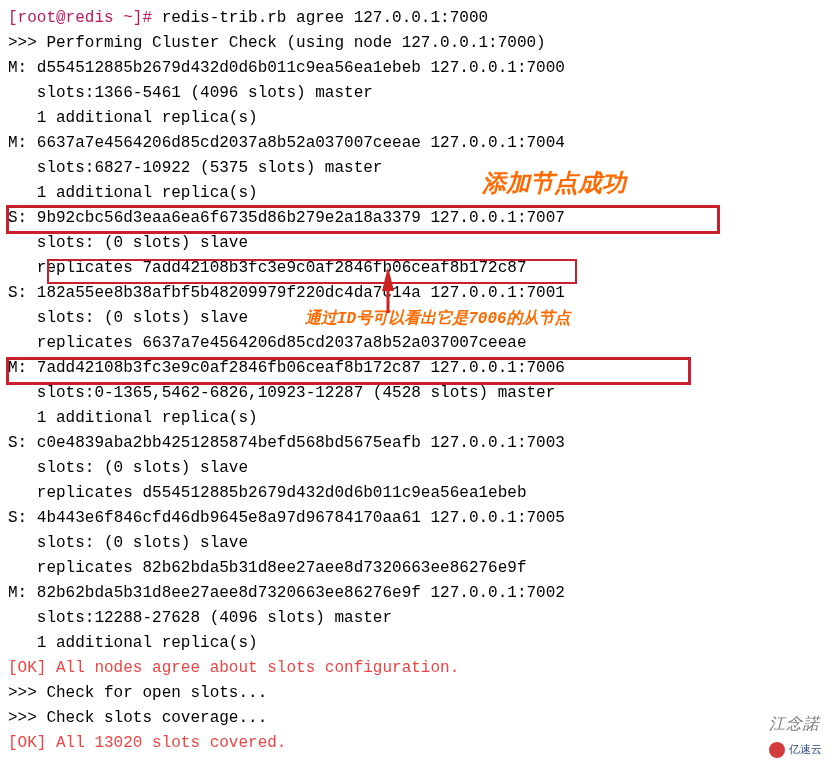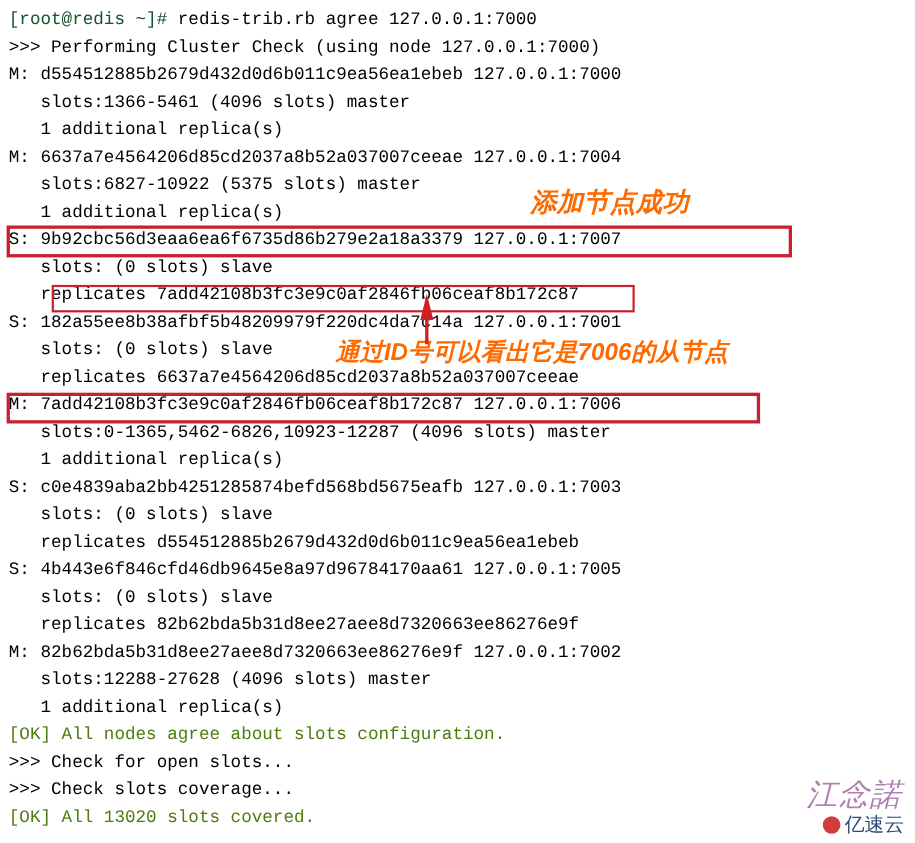--- a/index.html
+++ b/index.html
@@ -9,39 +9,39 @@
     font-family:"Consolas","Courier New",monospace;
     font-size:16px;
     line-height:25px;
     color:#000;
     position:relative;
     overflow:hidden;
     padding:6px 8px 0 8px;
     box-sizing:border-box;
   }
   pre{margin:0;font-family:inherit;white-space:pre}
-  .green{color:#4d7c0f}
-  .red{color:#14532d}
+  .green{color:#ef4444}
+  .red{color:#be185d}
   .bold{font-weight:400}
   
-  .anno{position:absolute;font-family:Liberation Sans, sans-serif;
+  .anno{position:absolute;font-family:Liberation Mono, monospace;
         font-style:italic;font-weight:700;color:#ff6a00;pointer-events:none;
         text-shadow:0 0 1px #fff,0 0 2px #fff;white-space:nowrap}
   .hl-box{position:absolute;border:3px solid #c8202c;box-sizing:border-box;pointer-events:none}
   .hl-box-thin{position:absolute;border:2px solid #c8202c;box-sizing:border-box;pointer-events:none}
   
   .arrow{position:absolute;pointer-events:none}
   .arrow svg{overflow:visible}
   
-  .wm{position:absolute;right:12px;bottom:30px;color:#701a75;opacity:.55;
-      font-family:"STKaiti","Kaiti SC",serif;font-style:italic;font-size:28px;
+  .wm{position:absolute;right:12px;bottom:30px;color:#000000;opacity:.55;
+      font-family:"STKaiti","Kaiti SC",serif;font-style:italic;font-size:16px;
       letter-spacing:1px;pointer-events:none}
   
   .logo{position:absolute;right:6px;bottom:4px;display:flex;align-items:center;
-        gap:4px;font-family:"Microsoft YaHei","PingFang SC",sans-serif;font-size:18px;
+        gap:4px;font-family:"Microsoft YaHei","PingFang SC",sans-serif;font-size:11px;
         color:#2a4a7a;background:rgba(255,255,255,.6);padding:0 4px;border-radius:4px}
   .logo-circle{width:16px;height:16px;background:#d23c3c;border-radius:50%;
                display:inline-block}
 </style>
 </head>
 <body>
 
 <pre><span class="red">[root@redis ~]# </span><span>redis-trib.rb agree 127.0.0.1:7000</span></pre>
 <pre class="bold">&gt;&gt;&gt; Performing Cluster Check (using node 127.0.0.1:7000)</pre>
 
@@ -55,21 +55,21 @@
 
 <pre><span>S</span>: <span>9b92cbc56d3eaa6ea6f6735d86b279e2a18a3379</span> <span>127.0.0.1:7007</span></pre>
 <pre>   slots: (0 slots) slave</pre>
 <pre>   replicates 7add42108b3fc3e9c0af2846fb06ceaf8b172c87</pre>
 
 <pre><span>S</span>: <span>182a55ee8b38afbf5b48209979f220dc4da7c14a</span> <span>127.0.0.1:7001</span></pre>
 <pre>   slots: (0 slots) slave</pre>
 <pre>   replicates 6637a7e4564206d85cd2037a8b52a037007ceeae</pre>
 
 <pre><span>M</span>: <span>7add42108b3fc3e9c0af2846fb06ceaf8b172c87</span> <span>127.0.0.1:7006</span></pre>
-<pre>   slots:0-1365,5462-6826,10923-12287 (4096 slots) master</pre>
+<pre>   slots:0-1365,5462-6826,10923-12287 (4528 slots) master</pre>
 <pre>   1 additional replica(s)</pre>
 
 <pre><span>S</span>: <span>c0e4839aba2bb4251285874befd568bd5675eafb</span> <span>127.0.0.1:7003</span></pre>
 <pre>   slots: (0 slots) slave</pre>
 <pre>   replicates d554512885b2679d432d0d6b011c9ea56ea1ebeb</pre>
 
 <pre><span>S</span>: <span>4b443e6f846cfd46db9645e8a97d96784170aa61</span> <span>127.0.0.1:7005</span></pre>
 <pre>   slots: (0 slots) slave</pre>
 <pre>   replicates 82b62bda5b31d8ee27aee8d7320663ee86276e9f</pre>
 
@@ -80,21 +80,21 @@
 <pre class="green">[OK] All nodes agree about slots configuration.</pre>
 <pre class="bold">&gt;&gt;&gt; Check for open slots...</pre>
 <pre class="bold">&gt;&gt;&gt; Check slots coverage...</pre>
 <pre class="green">[OK] All 13020 slots covered.</pre>
 
 <div class="hl-box" style="left:6px;top:205px;width:714px;height:29px"></div>
 <div class="hl-box-thin" style="left:47px;top:259px;width:530px;height:25px"></div>
 <div class="hl-box" style="left:6px;top:357px;width:685px;height:28px"></div>
 
 <div class="anno" style="left:482px;top:172px;font-size:24px">添加节点成功</div>
-<div class="anno" style="left:305px;top:307px;font-size:22px">通过ID号可以看出它是7006的从节点</div>
+<div class="anno" style="left:305px;top:307px;font-size:16px">通过ID号可以看出它是7006的从节点</div>
 
 <div class="arrow" style="left:373px;top:275px;width:30px;height:40px">
   <svg width="30" height="40">
     <defs>
       <marker id="ah" markerWidth="8" markerHeight="8" refX="4" refY="2" orient="auto">
         <path d="M0,0 L8,2 L0,4 Z" fill="#c22"></path>
       </marker>
     </defs>
     <line x1="15" y1="38" x2="15" y2="4" stroke="#c22" stroke-width="3" marker-end="url(#ah)"></line>
   </svg>

